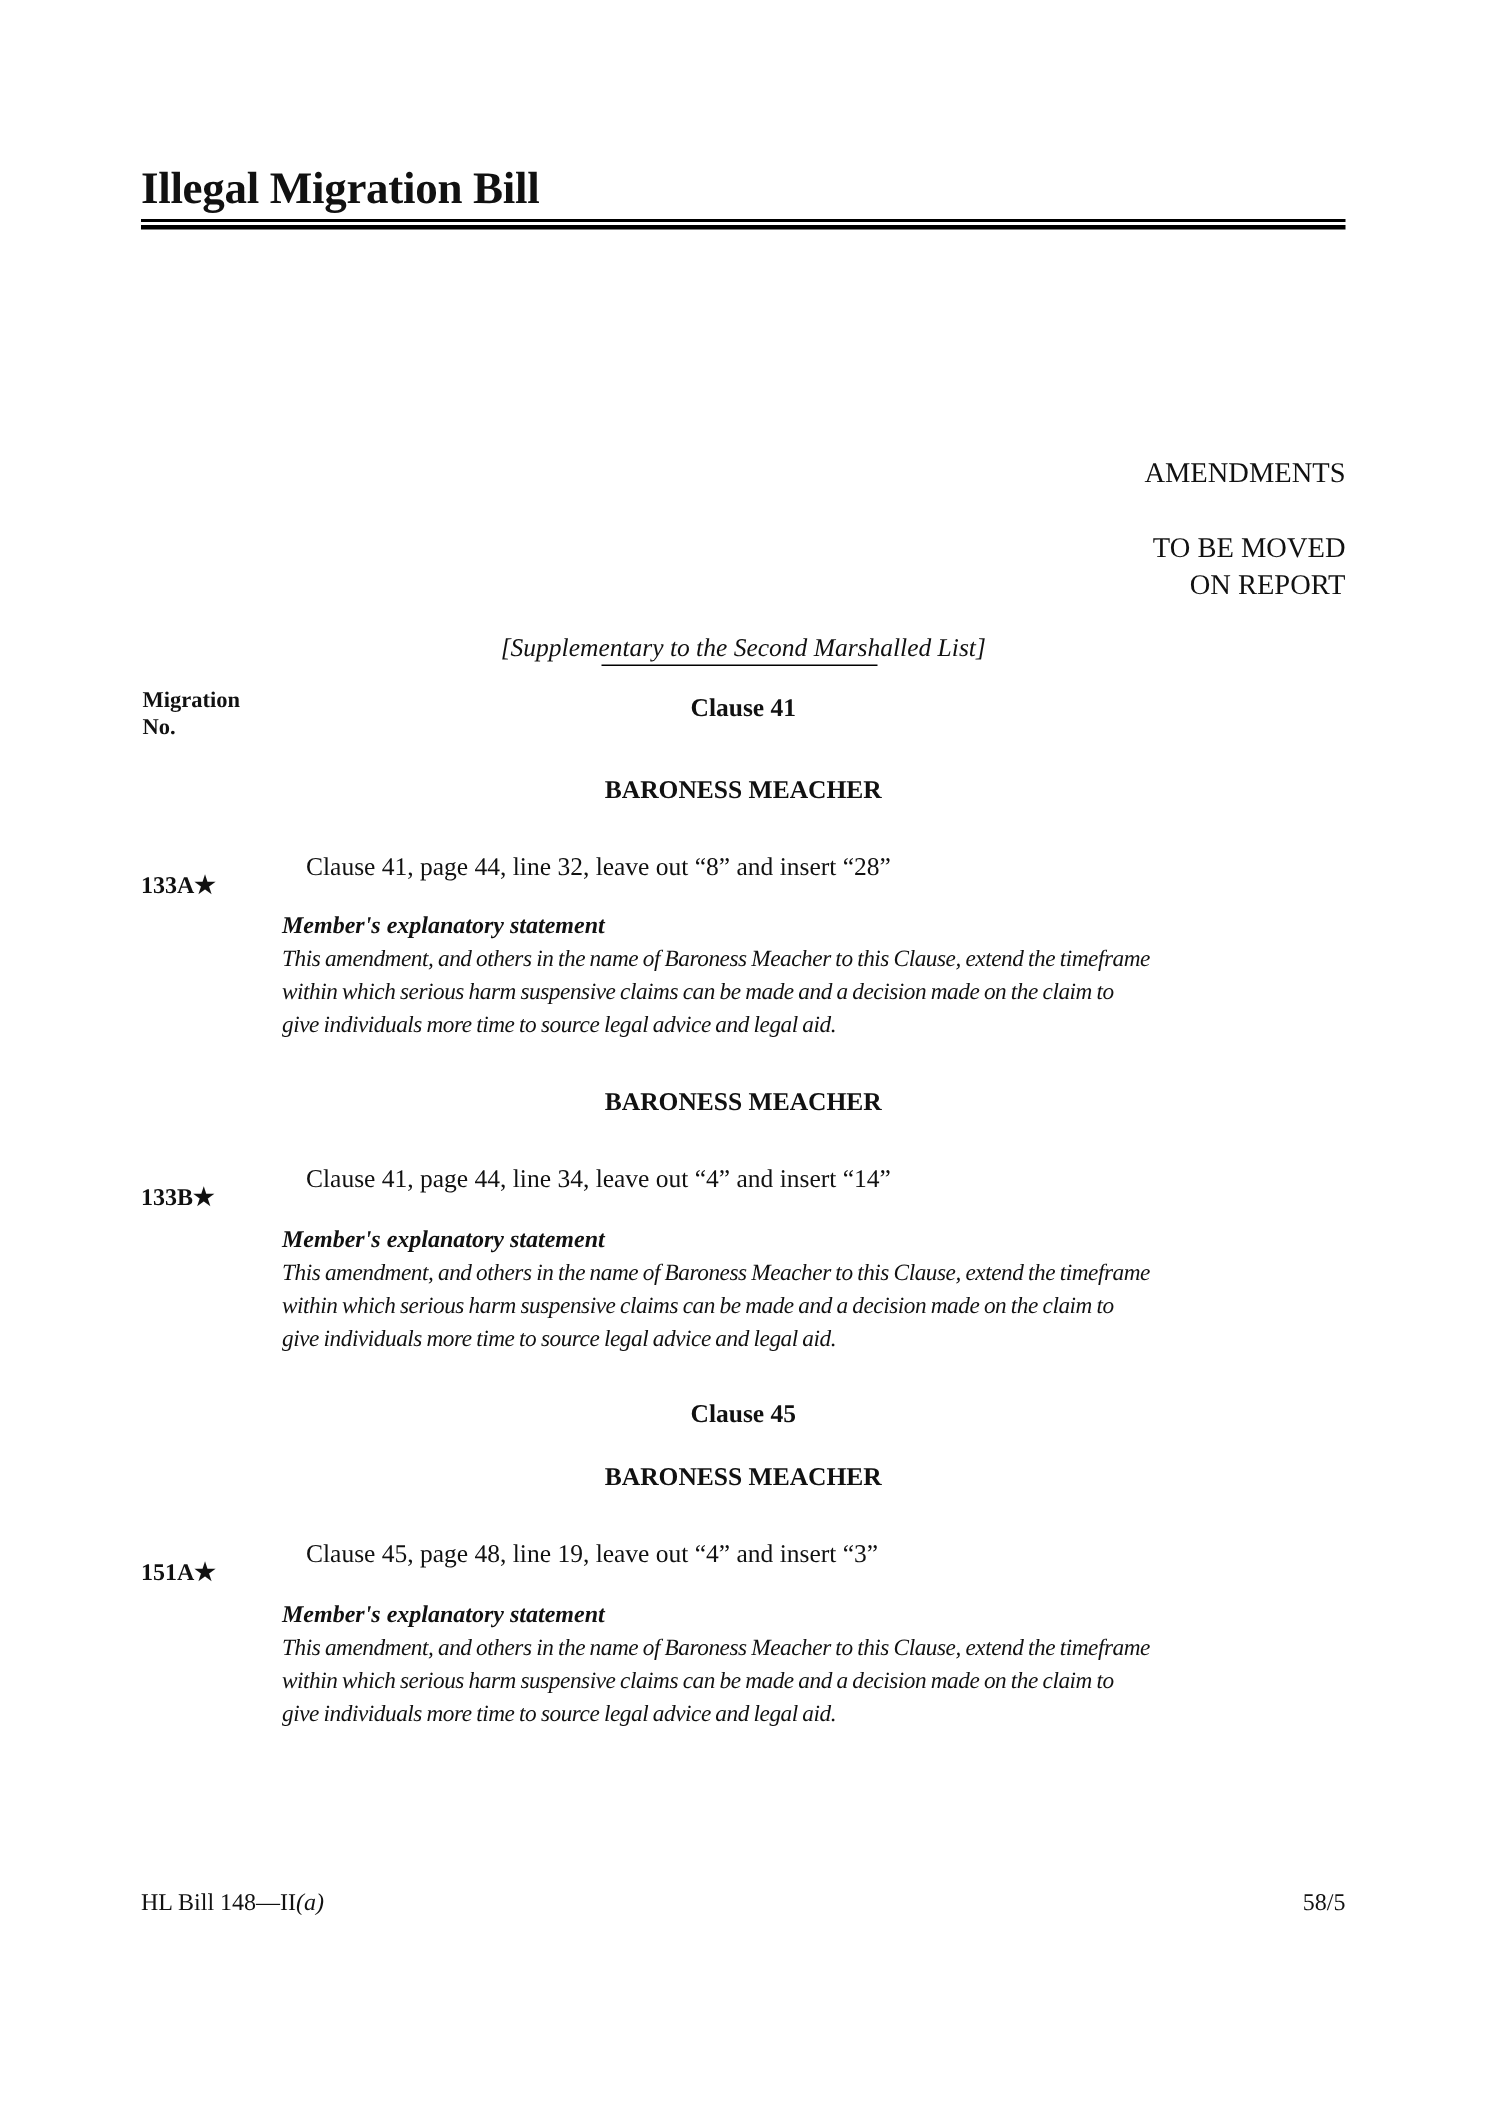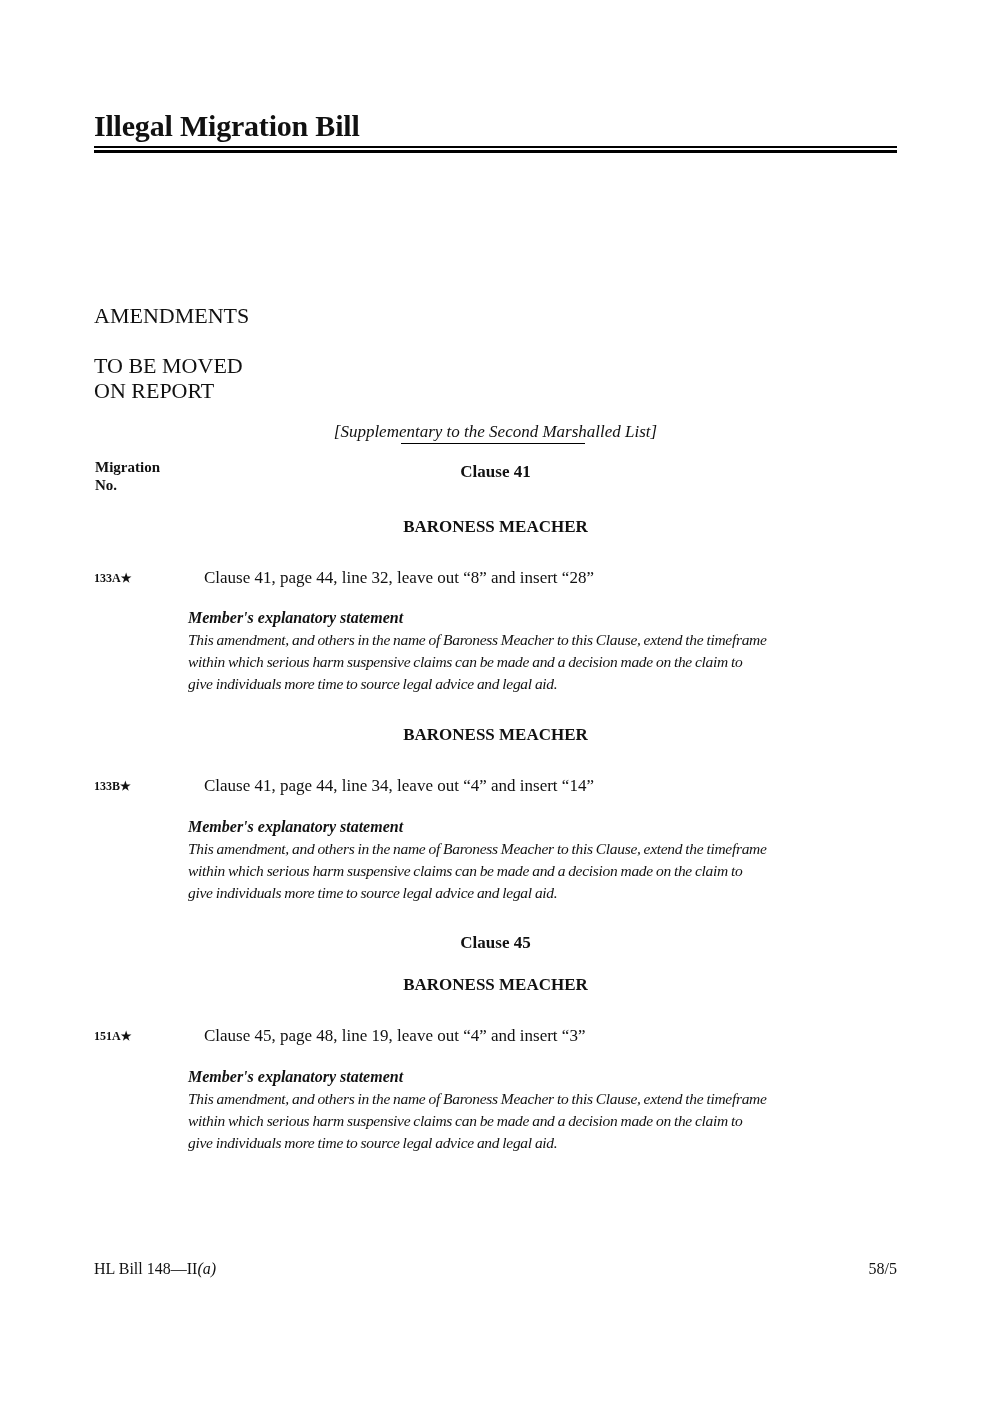--- a/index.html
+++ b/index.html
@@ -27,22 +27,22 @@
     }
     .rule-thin {
       left: 94px; width: 803px; top: 146px; height: 1.5px; background: #000;
     }
     .rule-thick {
       left: 94px; width: 803px; top: 149.5px; height: 3px; background: #000;
     }
 
     .heading-line {
       left: 94px; width: 803px;
-      text-align: left;
-      font-size: 22px;
+      text-align: right;
+      font-size: 19px;
       line-height: 24px;
     }
     .supp {
       left: 94px; width: 803px; top: 421px;
       text-align: center;
       font-size: 17px;
       font-style: italic;
       line-height: 22px;
     }
     .supp-underline {
@@ -66,23 +66,24 @@
     .member {
       left: 94px; width: 803px;
       text-align: center;
       font-size: 17px;
       line-height: 22px;
       font-weight: bold;
     }
 
     .amend-num {
       left: 94px;
-      font-size: 12px;
+      font-size: 16px;
       font-weight: bold;
       line-height: 22px;
+      margin-top: 13px;
     }
     .amend-text {
       left: 204px;
       font-size: 17px;
       line-height: 22px;
     }
     .expl-heading {
       left: 188px;
       font-size: 16px;
       font-weight: bold;

